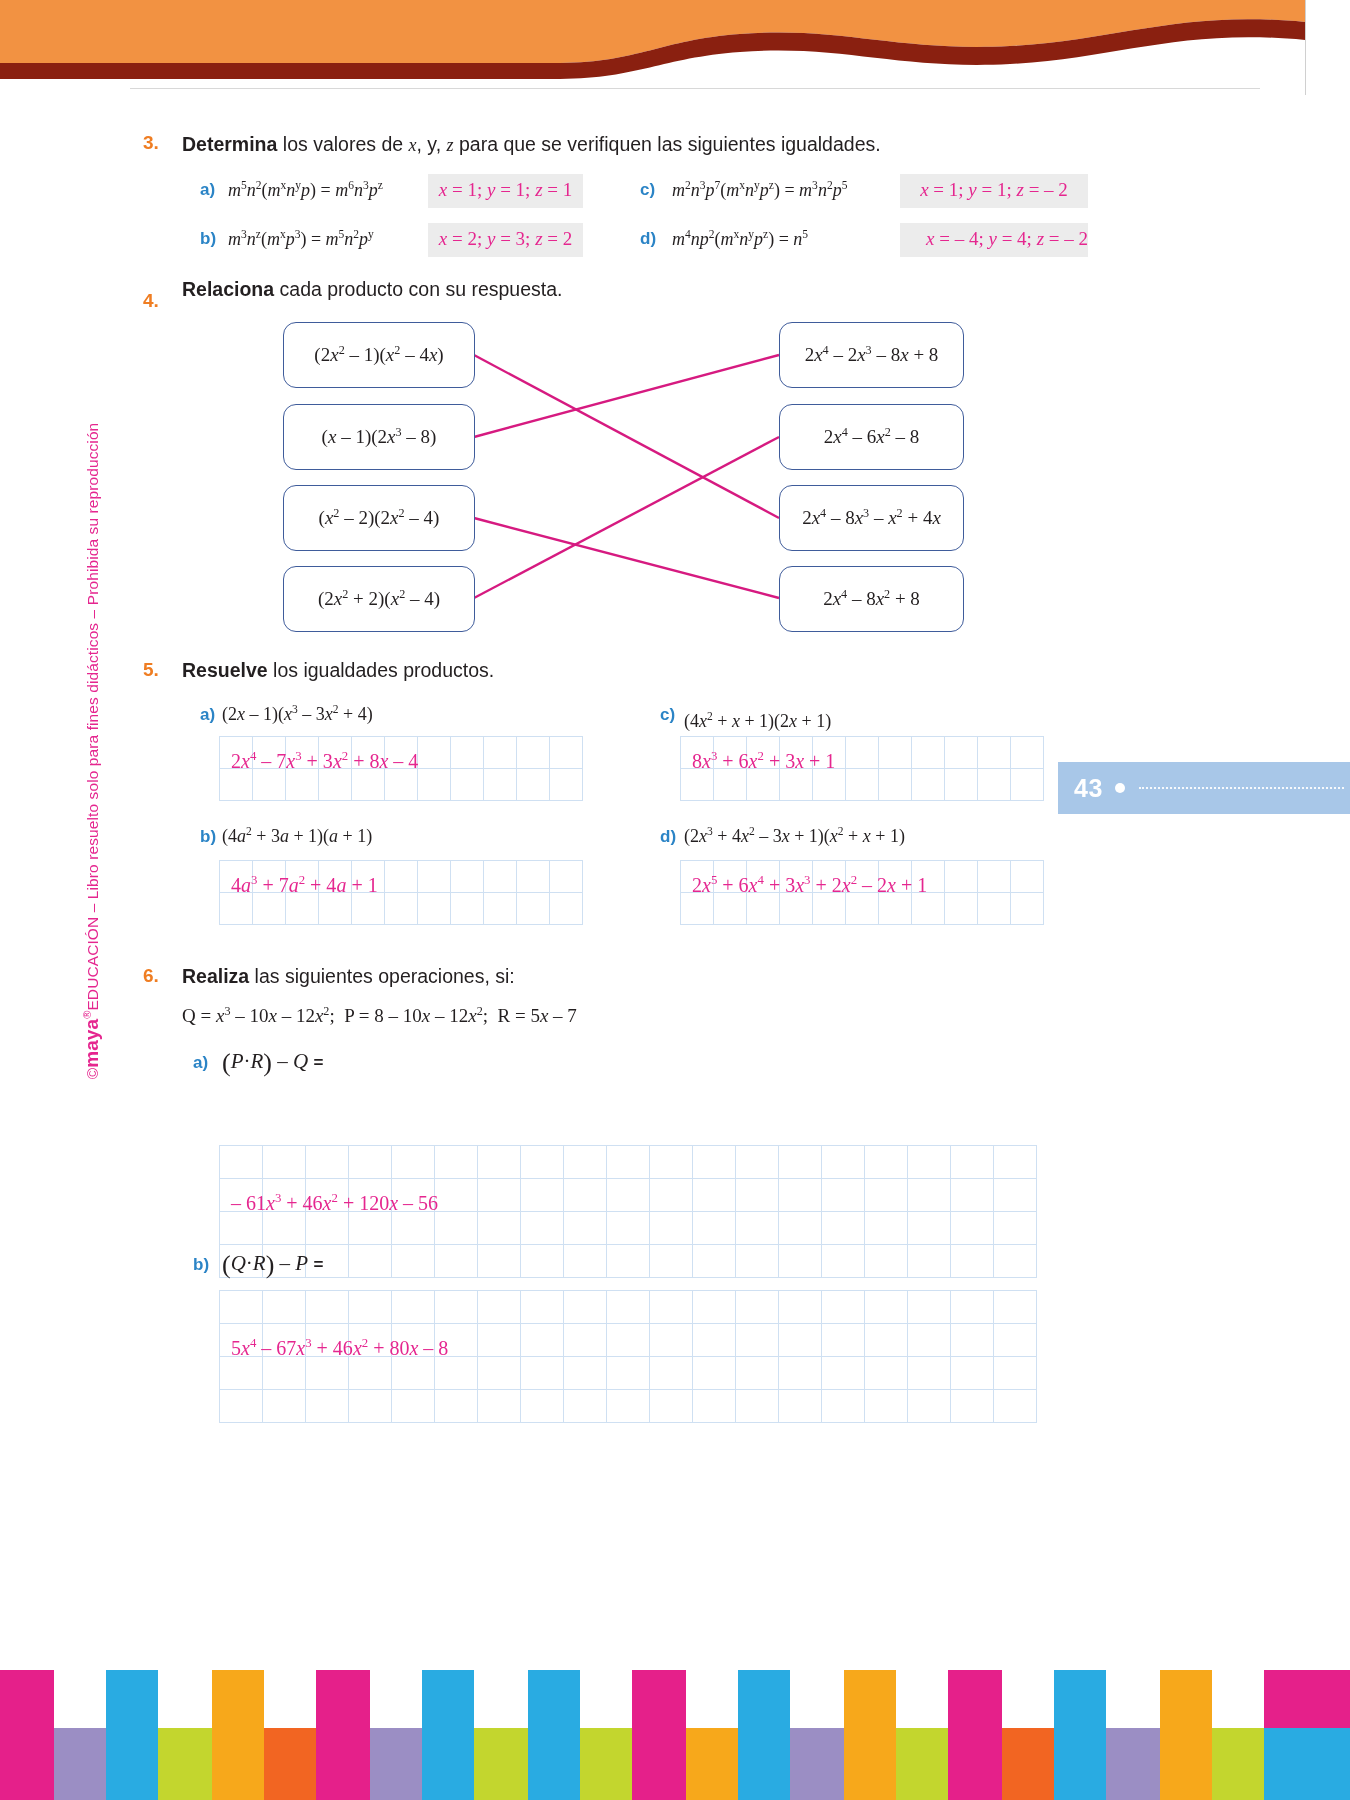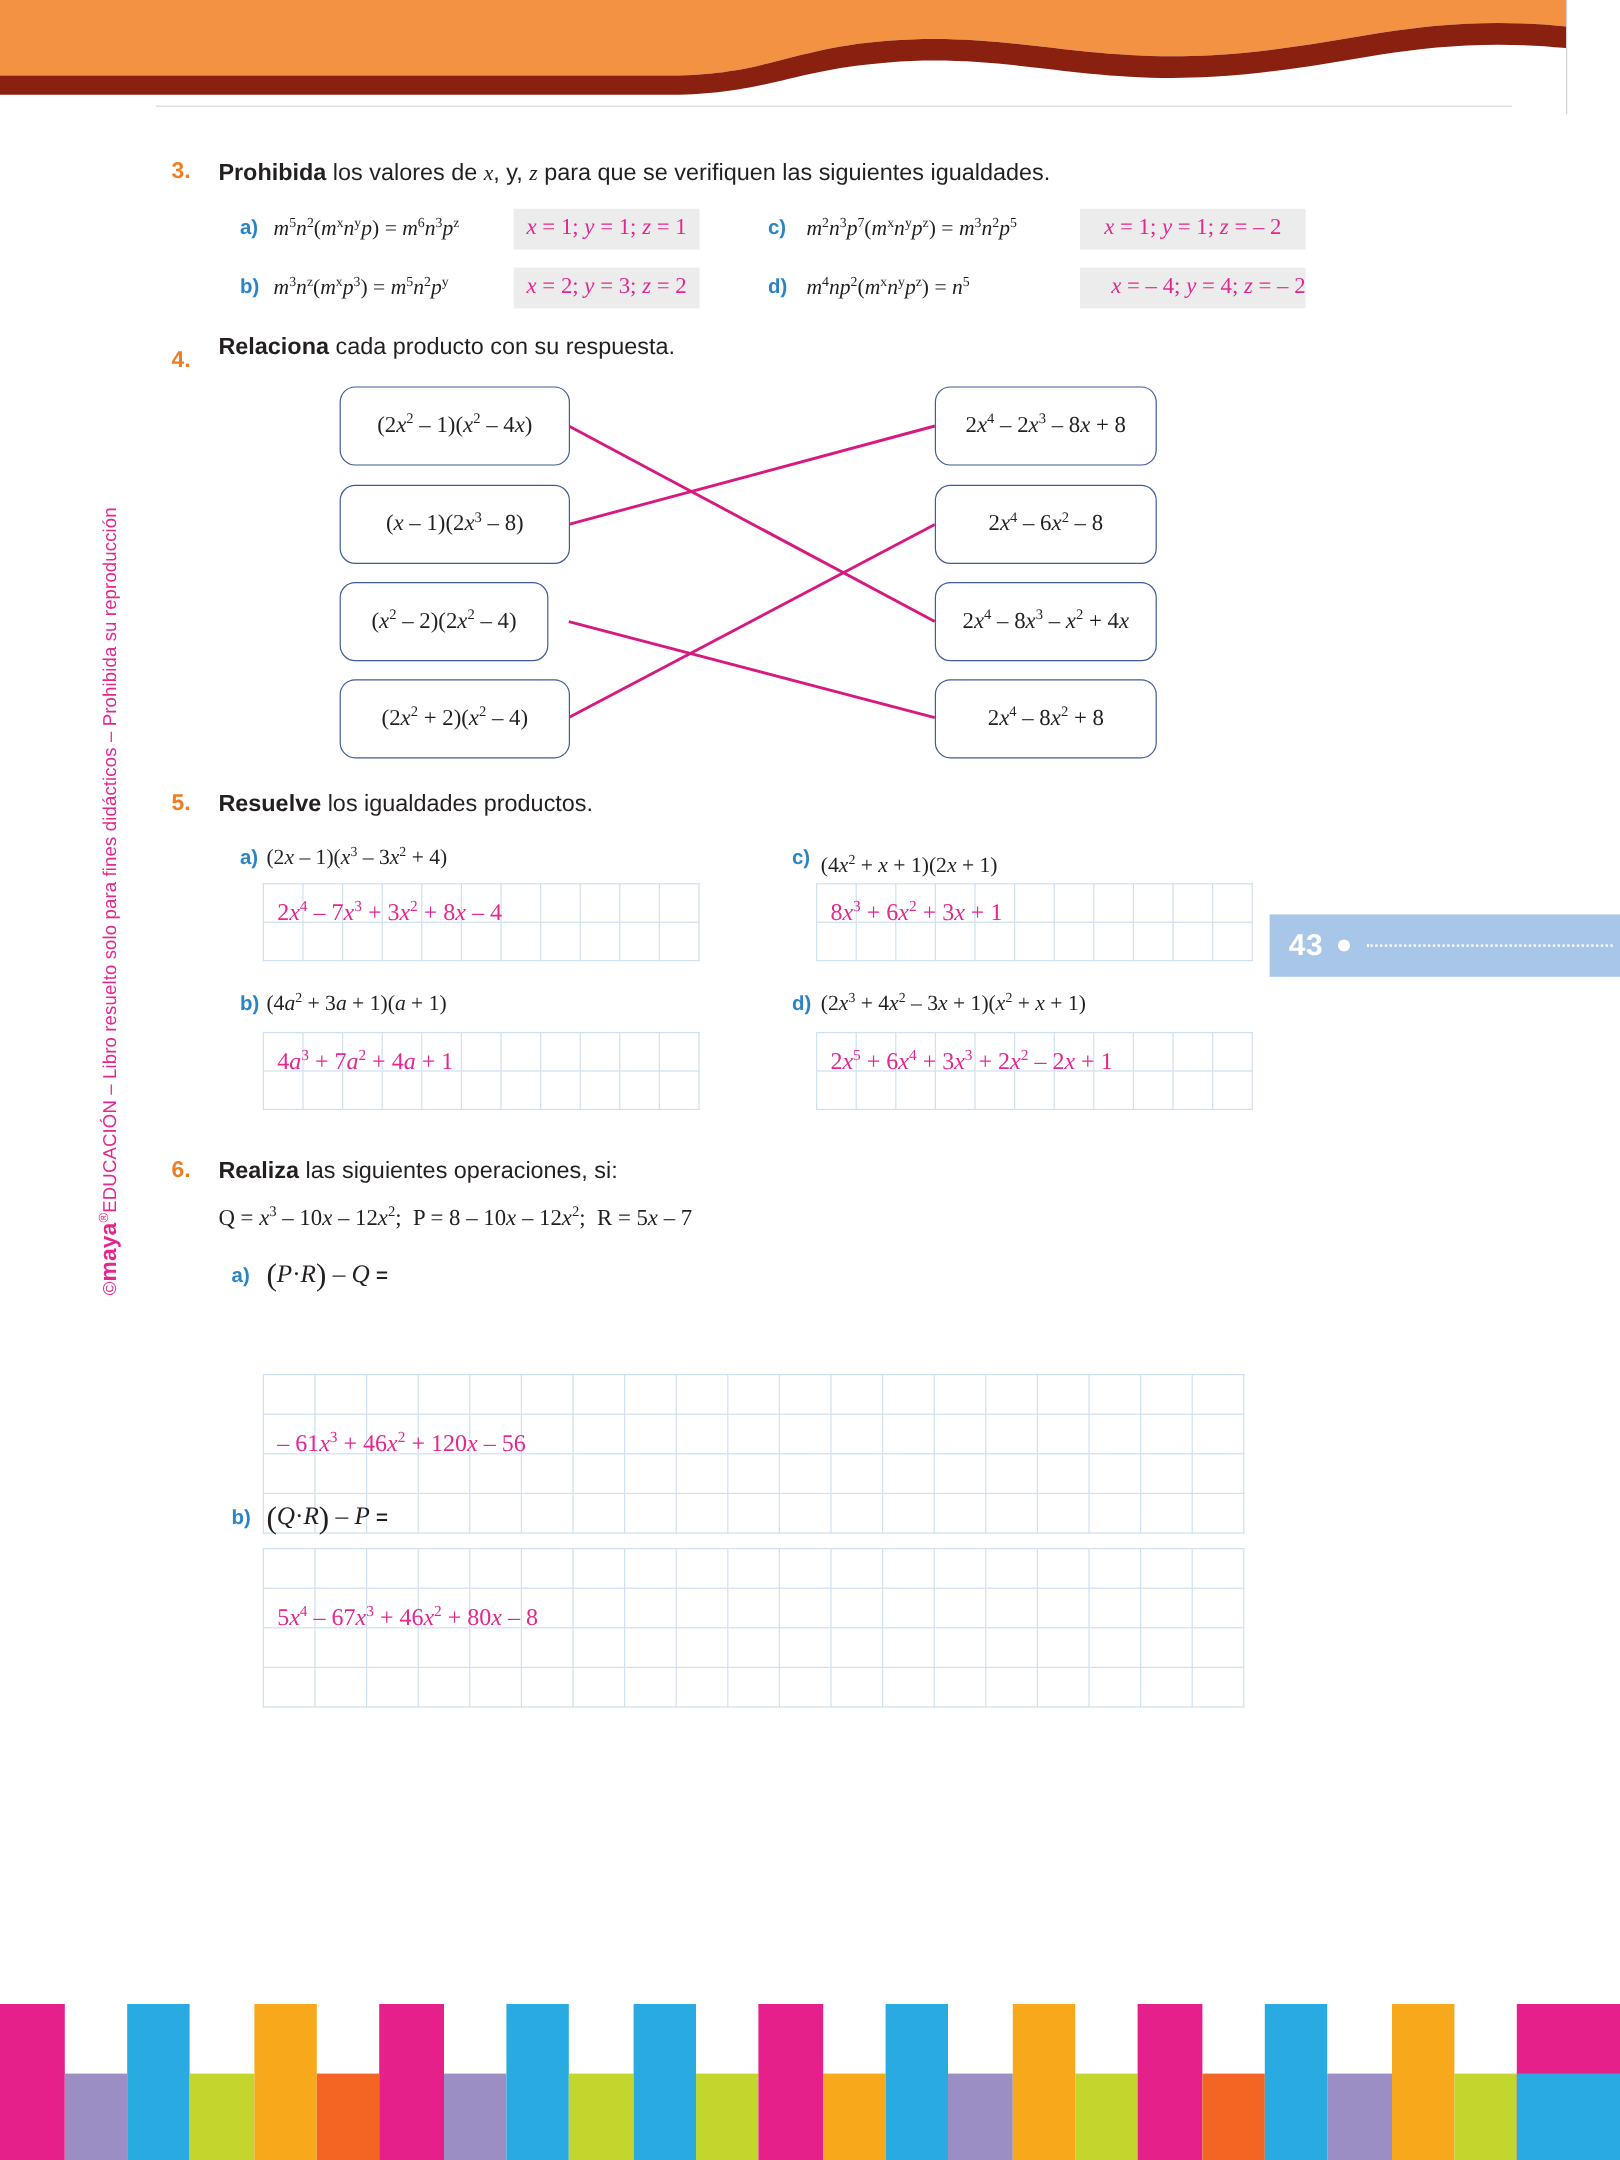--- a/index.html
+++ b/index.html
@@ -139,21 +139,21 @@
   <span class="num">43</span>
   <span class="dot"></span>
   <span class="dots"></span>
 </div>
 
 <div class="content">
 
   <div class="exercise" style="left:0;top:0;width:1350px;">
     <div class="ex-num" style="left:143px;top:132px;">3.</div>
     <div class="ex-head" style="position:absolute;left:182px;top:133px;">
-      <b>Prohibida</b><span>&nbsp;los valores de <i class="math" style="font-style:italic">x</i>, y, <i class="math" style="font-style:italic">z</i> para que se verifiquen las siguientes igualdades.</span>
+      <b>Determina</b><span>&nbsp;los valores de <i class="math" style="font-style:italic">x</i>, y, <i class="math" style="font-style:italic">z</i> para que se verifiquen las siguientes igualdades.</span>
     </div>
 
     <div style="position:absolute;left:200px;top:180px;" class="item-letter">a)</div>
     <div class="math" style="position:absolute;left:228px;top:180px;">
       <i>m</i><sup>5</sup><i>n</i><sup>2</sup>(<i>m</i><sup>x</sup><i>n</i><sup>y</sup><i>p</i>) = <i>m</i><sup>6</sup><i>n</i><sup>3</sup><i>p</i><sup>z</sup>
     </div>
     <div class="ans-box" style="position:absolute;left:428px;top:174px;width:155px;text-align:center;padding-left:0;padding-right:0;">
       <i>x</i> = 1; <i>y</i> = 1; <i>z</i> = 1
     </div>
 
@@ -194,21 +194,21 @@
       <line x1="474" y1="518" x2="779" y2="598" stroke="#d61a80" stroke-width="2.4"></line>
       <line x1="474" y1="598" x2="779" y2="437" stroke="#d61a80" stroke-width="2.4"></line>
     </svg>
 
     <div class="match-box" style="left:283px;top:322px;width:192px;height:66px;">
       <span>(2<i>x</i><sup>2</sup> – 1)(<i>x</i><sup>2</sup> – 4<i>x</i>)</span>
     </div>
     <div class="match-box" style="left:283px;top:404px;width:192px;height:66px;">
       <span>(<i>x</i> – 1)(2<i>x</i><sup>3</sup> – 8)</span>
     </div>
-    <div class="match-box" style="left:283px;top:485px;width:174px;height:66px;">
+    <div class="match-box" style="left:283px;top:485px;width:192px;height:66px;">
       <span>(<i>x</i><sup>2</sup> – 2)(2<i>x</i><sup>2</sup> – 4)</span>
     </div>
     <div class="match-box" style="left:283px;top:566px;width:192px;height:66px;">
       <span>(2<i>x</i><sup>2</sup> + 2)(<i>x</i><sup>2</sup> – 4)</span>
     </div>
 
     <div class="match-box" style="left:779px;top:322px;width:185px;height:66px;">
       <span>2<i>x</i><sup>4</sup> – 2<i>x</i><sup>3</sup> – 8<i>x</i> + 8</span>
     </div>
     <div class="match-box" style="left:779px;top:404px;width:185px;height:66px;">

